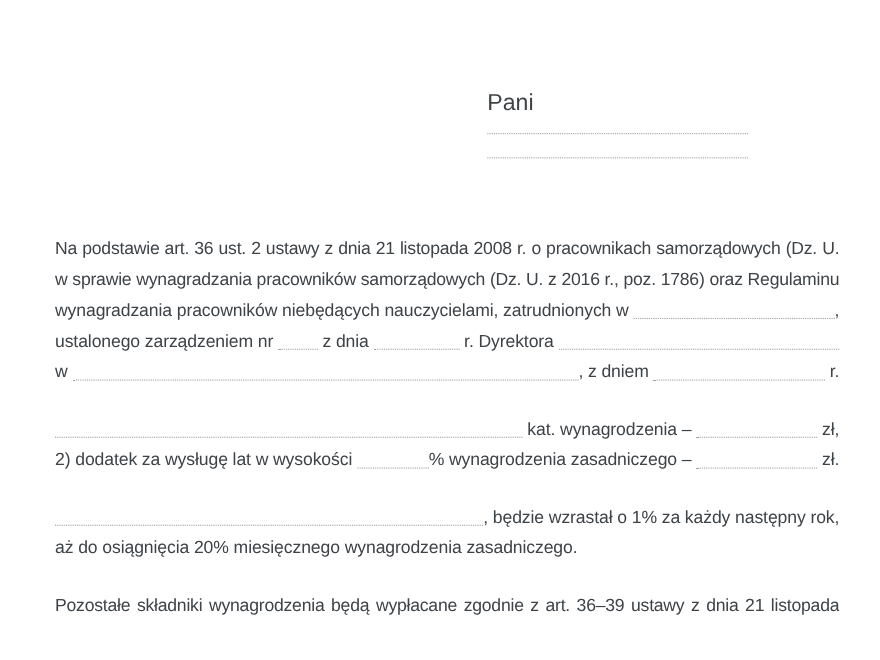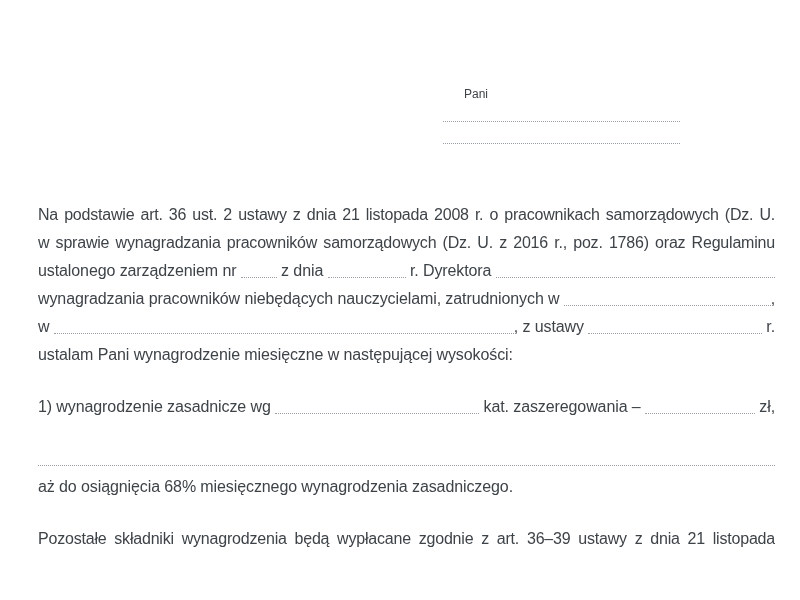--- a/index.html
+++ b/index.html
@@ -11,41 +11,40 @@
     font-family: "Liberation Sans", "DejaVu Sans", sans-serif;
     color: #3e4348;
   }
   
   .pani-block {
     position: absolute;
     left: 443px; top: 84px;
     width: 237px;
   }
   .pani-label {
-    font-size: 12px;
+    font-size: 21px;
     line-height: 20px;
     display: block;
-    margin-left: 21px;
   }
   .pani-line {
     width: 237px;
     height: 21px;
     border-bottom: 1px dotted #9aa0a5;
   }
   .pani-line.first { height: 17px; }
 
   
   .doc {
     position: absolute;
     left: 38px; right: 25px; top: 201px;
     font-size: 16px;
     line-height: 28px;
     letter-spacing: -0.1px;
   }
-  .para { margin: 0; }
+  .para { margin: 12px; }
   .para + .para { margin-top: 24px; }
 
   .line { min-height: 28px; }
   .line.justify {
     text-align: justify;
     text-align-last: justify;
     height: 28px;
     overflow: hidden;
     letter-spacing: -0.2px;
   }
@@ -73,52 +72,58 @@
   <span class="pani-label">Pani</span>
   <div class="pani-line first"></div>
   <div class="pani-line"></div>
 </div>
 
 <div class="doc">
     <div class="para">
       <div class="line justify">Na podstawie art. 36 ust. 2 ustawy z dnia 21 listopada 2008 r. o pracownikach samorządowych (Dz. U.</div>
       <div class="line justify">w sprawie wynagradzania pracowników samorządowych (Dz. U. z 2016 r., poz. 1786) oraz Regulaminu</div>
       <div class="line flexline">
+        <span class="seg">wynagradzania pracowników niebędących nauczycielami, zatrudnionych w </span>
+        <span class="blank grow"></span>
+        <span class="seg">,</span>
+      </div>
+      <div class="line flexline">
         <span class="seg">ustalonego zarządzeniem nr </span>
         <span class="blank" style="width: 36px;"></span>
         <span class="seg"> z dnia </span>
         <span class="blank" style="width: 78px;"></span>
         <span class="seg"> r. Dyrektora </span>
         <span class="blank grow"></span>
       </div>
       <div class="line flexline">
-        <span class="seg">wynagradzania pracowników niebędących nauczycielami, zatrudnionych w </span>
-        <span class="blank grow"></span>
-        <span class="seg">,</span>
-      </div>
-      <div class="line flexline">
         <span class="seg">w </span>
         <span class="blank" style="width: 460px;"></span>
-        <span class="seg">, z ustawy </span>
+        <span class="seg">, z dniem </span>
         <span class="blank grow"></span>
         <span class="seg"> r.</span>
-      </div>
-      <div class="line left">ustalam Pani wynagrodzenie miesięczne w następującej wysokości:</div>
-    </div>
-    <div class="para">
-      <div class="line flexline">
-        <span class="seg">1) wynagrodzenie zasadnicze wg </span>
-        <span class="blank grow"></span>
-        <span class="seg"> kat. zaszeregowania – </span>
-        <span class="blank" style="width: 110px;"></span>
-        <span class="seg"> zł,</span>
       </div>
     </div>
     <div class="para">
       <div class="line flexline">
         <span class="blank grow"></span>
+        <span class="seg"> kat. wynagrodzenia – </span>
+        <span class="blank" style="width: 110px;"></span>
+        <span class="seg"> zł,</span>
       </div>
-      <div class="line left">aż do osiągnięcia 68% miesięcznego wynagrodzenia zasadniczego.</div>
+      <div class="line flexline">
+        <span class="seg">2) dodatek za wysługę lat w wysokości </span>
+        <span class="blank grow"></span>
+        <span class="seg">% wynagrodzenia zasadniczego – </span>
+        <span class="blank" style="width: 110px;"></span>
+        <span class="seg"> zł.</span>
+      </div>
+    </div>
+    <div class="para">
+      <div class="line flexline">
+        <span class="blank grow"></span>
+        <span class="seg">, będzie wzrastał o 1% za każdy następny rok,</span>
+      </div>
+      <div class="line left">aż do osiągnięcia 20% miesięcznego wynagrodzenia zasadniczego.</div>
     </div>
     <div class="para">
       <div class="line justify">Pozostałe składniki wynagrodzenia będą wypłacane zgodnie z art. 36–39 ustawy z dnia 21 listopada</div>
     </div>
   </div>
 
 </body></html>

